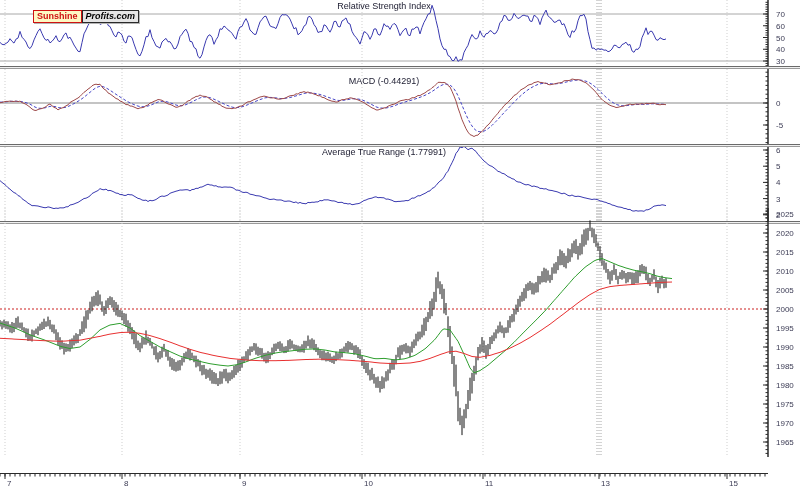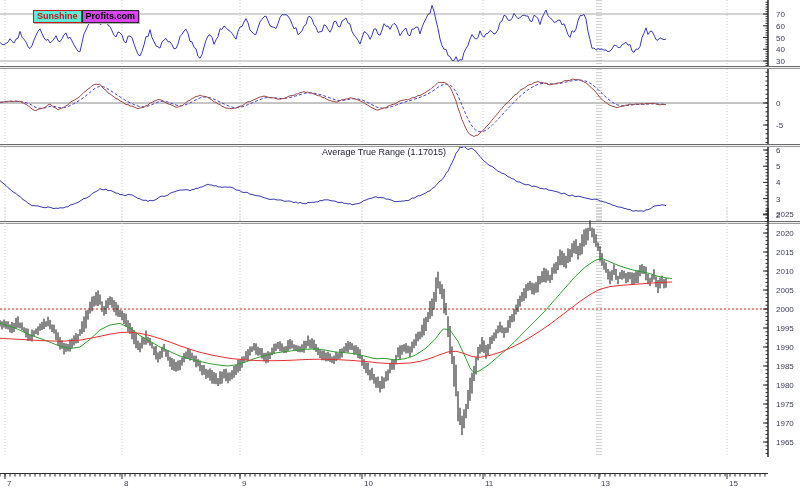--- a/index.html
+++ b/index.html
@@ -2,22 +2,22 @@
 <html><head>
 <meta charset="utf-8">
 <style>
   html,body{margin:0;padding:0;background:#fff;}
   #app{position:relative;width:800px;height:489px;background:#ffffff;font-family:"Liberation Sans",sans-serif;overflow:hidden;}
   .panel{position:absolute;left:0;width:680px;}
   .panel svg{display:block;overflow:hidden;}
   .ptitle{position:absolute;left:0;width:768px;text-align:center;font-size:9px;color:#1c1c30;pointer-events:none;white-space:nowrap;}
   .divider{position:absolute;left:0;width:800px;height:1px;border-top:1px solid #6a6a6a;border-bottom:1px solid #9a9a9a;background:#f0f0f0;}
   .logo{position:absolute;left:33px;top:10px;display:flex;background:#fff;box-shadow:1px 1px 0 #b4b4b4;font-size:9px;font-weight:bold;line-height:11px;}
-  .lg1{color:#cf1212;border:1px solid #cf1212;padding:0 3px;background:#5eead4;}
-  .lg2{color:#000;border:1px solid #2a2a2a;padding:0 3px;background:#d946ef;}
+  .lg1{color:#cf1212;border:1px solid #cf1212;padding:0 3px;background:#fef9c3;}
+  .lg2{color:#000;border:1px solid #2a2a2a;padding:0 3px;background:#e5e5e5;font-style:italic;}
   .axlbl{font-size:8px;fill:#3c3c55;font-family:"Liberation Sans",sans-serif;}
 </style>
 </head>
 <body>
 
 <div id="app">
 
   <div class="panel" style="top:0;height:66px">
       <svg width="800" height="66">
         <line x1="5" y1="0" x2="5" y2="66" stroke="#cfcfcf" stroke-dasharray="1,2"></line>
@@ -66,20 +66,21 @@
         <line x1="763" y1="25.75" x2="768" y2="25.75" stroke="#2a2a2a" stroke-width="1"></line>
         <text x="776" y="28.75" class="axlbl">60</text>
         <line x1="763" y1="37.5" x2="768" y2="37.5" stroke="#2a2a2a" stroke-width="1"></line>
         <text x="776" y="40.5" class="axlbl">50</text>
         <line x1="763" y1="49.25" x2="768" y2="49.25" stroke="#2a2a2a" stroke-width="1"></line>
         <text x="776" y="52.25" class="axlbl">40</text>
         <line x1="763" y1="61" x2="768" y2="61" stroke="#2a2a2a" stroke-width="1"></line>
         <text x="776" y="64" class="axlbl">30</text>
       </svg>
     </div>
+  <div class="ptitle" style="top:1px">Relative Strength Index</div>
 
   <div class="logo">
     <span class="lg1">Sunshine</span>
       <span class="lg2">Profits.com</span>
   </div>
 
   <div class="divider" style="top:66px"></div>
 
   <div class="panel" style="top:69px;height:75px">
       <svg width="800" height="75">
@@ -112,20 +113,21 @@
         <line x1="765.5" y1="16.4" x2="768" y2="16.4" stroke="#2a2a2a" stroke-width="1"></line>
         <line x1="765.5" y1="12.0" x2="768" y2="12.0" stroke="#2a2a2a" stroke-width="1"></line>
         <line x1="765.5" y1="7.6" x2="768" y2="7.6" stroke="#2a2a2a" stroke-width="1"></line>
         <line x1="765.5" y1="3.2" x2="768" y2="3.2" stroke="#2a2a2a" stroke-width="1"></line>
         <line x1="763" y1="34" x2="768" y2="34" stroke="#2a2a2a" stroke-width="1"></line>
         <text x="776" y="37" class="axlbl">0</text>
         <line x1="763" y1="56" x2="768" y2="56" stroke="#2a2a2a" stroke-width="1"></line>
         <text x="776" y="59" class="axlbl">-5</text>
       </svg>
     </div>
+  <div class="ptitle" style="top:76px">MACD (-0.44291)</div>
 
   <div class="divider" style="top:144px"></div>
 
   <div class="panel" style="top:147px;height:74px">
       <svg width="800" height="74">
         <line x1="5" y1="0" x2="5" y2="74" stroke="#cfcfcf" stroke-dasharray="1,2"></line>
         <line x1="122" y1="0" x2="122" y2="74" stroke="#cfcfcf" stroke-dasharray="1,2"></line>
         <line x1="240" y1="0" x2="240" y2="74" stroke="#cfcfcf" stroke-dasharray="1,2"></line>
         <line x1="362" y1="0" x2="362" y2="74" stroke="#cfcfcf" stroke-dasharray="1,2"></line>
         <line x1="483" y1="0" x2="483" y2="74" stroke="#cfcfcf" stroke-dasharray="1,2"></line>
@@ -162,21 +164,21 @@
         <line x1="763" y1="19.200000000000003" x2="768" y2="19.200000000000003" stroke="#2a2a2a" stroke-width="1"></line>
         <text x="776" y="22.200000000000003" class="axlbl">5</text>
         <line x1="763" y1="35.400000000000006" x2="768" y2="35.400000000000006" stroke="#2a2a2a" stroke-width="1"></line>
         <text x="776" y="38.400000000000006" class="axlbl">4</text>
         <line x1="763" y1="51.60000000000001" x2="768" y2="51.60000000000001" stroke="#2a2a2a" stroke-width="1"></line>
         <text x="776" y="54.60000000000001" class="axlbl">3</text>
         <line x1="763" y1="67.80000000000001" x2="768" y2="67.80000000000001" stroke="#2a2a2a" stroke-width="1"></line>
         <text x="776" y="70.80000000000001" class="axlbl">2</text>
       </svg>
     </div>
-  <div class="ptitle" style="top:147px">Average True Range (1.17015)</div>
+  <div class="ptitle" style="top:147px">Average True Range (1.77991)</div>
 
   <div class="divider" style="top:221px"></div>
 
   <div class="panel" style="top:208px;height:249px">
       <svg width="800" height="249">
         <line x1="5" y1="0" x2="5" y2="249" stroke="#cfcfcf" stroke-dasharray="1,2"></line>
         <line x1="122" y1="0" x2="122" y2="249" stroke="#cfcfcf" stroke-dasharray="1,2"></line>
         <line x1="240" y1="0" x2="240" y2="249" stroke="#cfcfcf" stroke-dasharray="1,2"></line>
         <line x1="362" y1="0" x2="362" y2="249" stroke="#cfcfcf" stroke-dasharray="1,2"></line>
         <line x1="483" y1="0" x2="483" y2="249" stroke="#cfcfcf" stroke-dasharray="1,2"></line>

